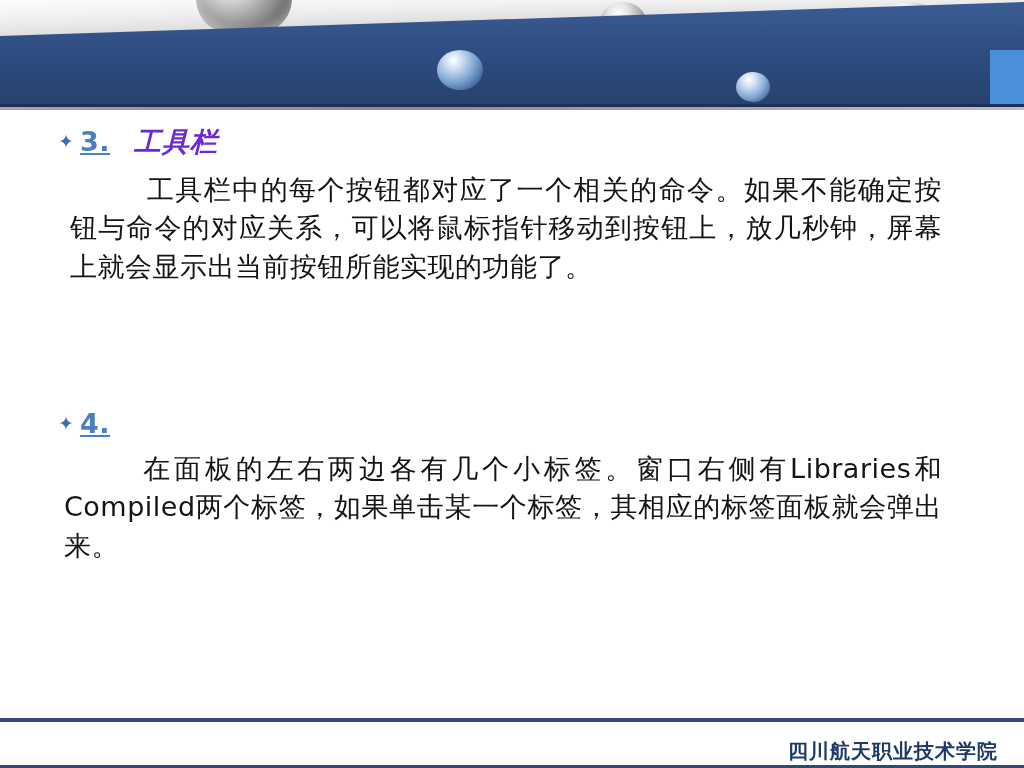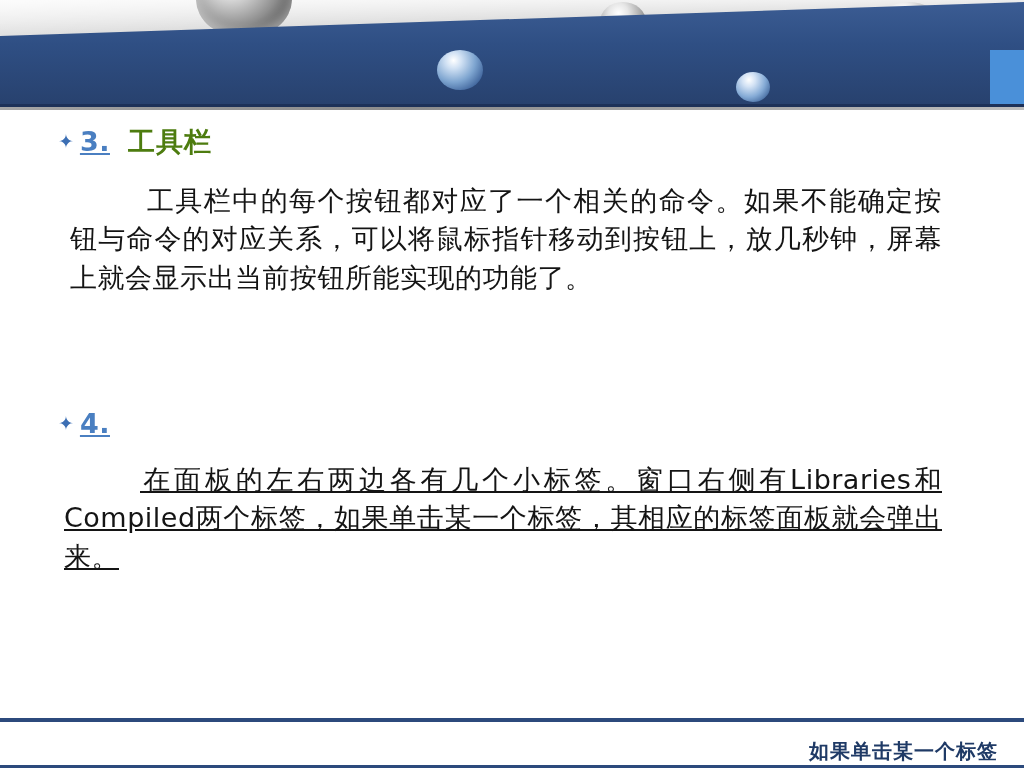--- a/index.html
+++ b/index.html
@@ -132,42 +132,43 @@
     top: -3px;
   }
   .head-num {
     color: #4a7fc1;
     font-size: 27px;
     font-weight: 700;
     text-decoration: underline;
     letter-spacing: 0.5px;
   }
   .head-title {
-    color: #4d7c0f;
+    color: #6d28d9;
     font-size: 27px;
     font-weight: 700;
-    margin-left: 12px;
+    margin-left: 18px;
     letter-spacing: 1px;
+    font-style: italic;
   }
   .para {
-    margin-top: 22px;
+    margin-top: 11px;
     font-size: 27px;
     line-height: 1.42;
     color: #141414;
     text-align: justify;
     letter-spacing: 0.5px;
   }
   .para .indent {
     display: inline-block;
     width: 76px;
   }
   #block3 { top: 14px; }
   #block3 .para { width: 884px; padding-left: 12px; box-sizing: border-box; }
   #block4 { top: 298px; }
-  #block4 .para { width: 884px; padding-left: 6px; box-sizing: border-box; text-decoration: underline; }
+  #block4 .para { width: 884px; padding-left: 6px; box-sizing: border-box; }
 
   
   .footer {
     position: absolute;
     left: 0;
     top: 718px;
     width: 1024px;
     height: 50px;
     background: #ffffff;
   }
@@ -237,17 +238,17 @@
         <span class="head-num">4.</span>
       </div>
       <div class="para"><span class="indent"></span><span>在面板的左右两边各有几个小标签。窗口右侧有Libraries和Compiled两个标签，如果单击某一个标签，其相应的标签面板就会弹出来。</span></div>
     </div>
 
   </div>
 
   <div class="footer">
     <div class="footer-line-top"></div>
     <div class="footer-band"></div>
-    <div class="footer-text">如果单击某一个标签</div>
+    <div class="footer-text">四川航天职业技术学院</div>
     <div class="footer-underline"></div>
   </div>
 
 </div>
 
 </body></html>

